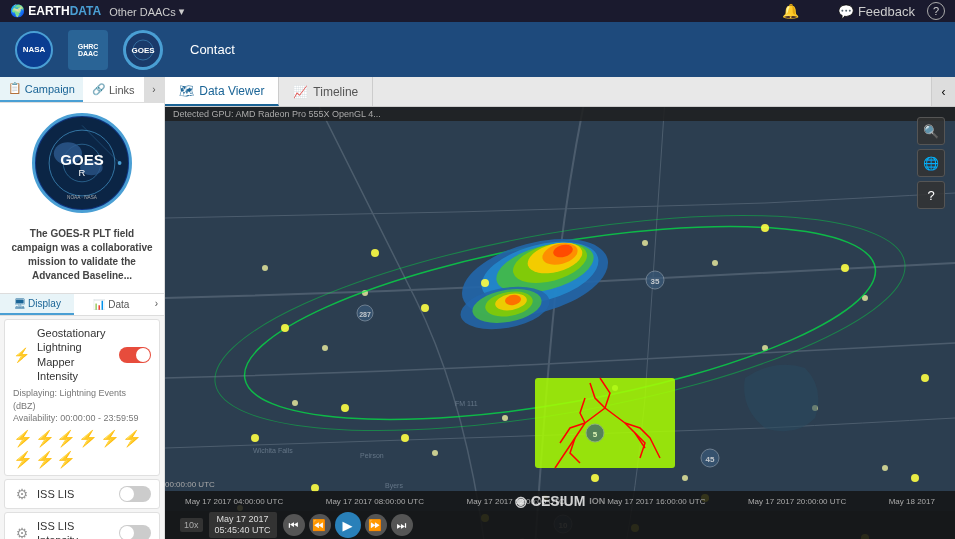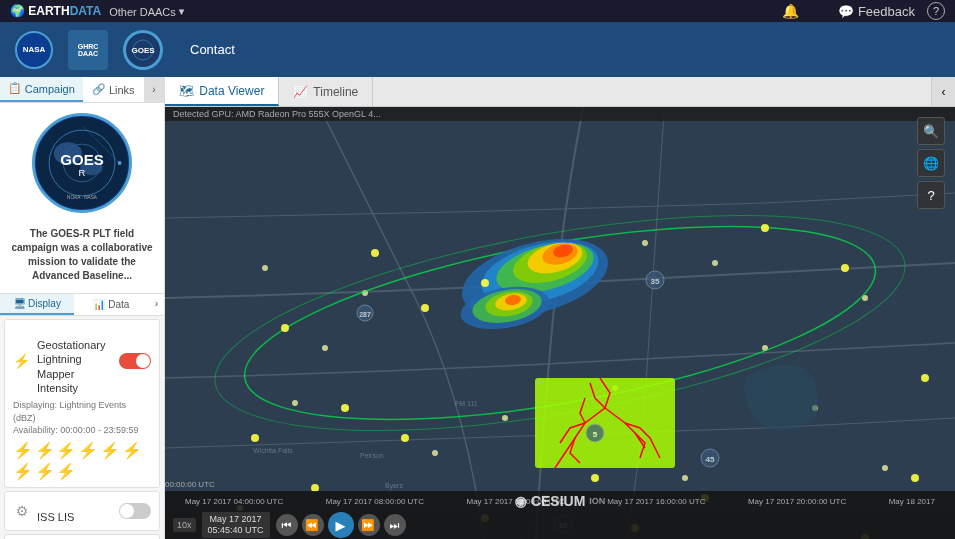--- a/index.html
+++ b/index.html
@@ -167,21 +167,21 @@
       padding: 6px 8px;
       border-radius: 3px;
       border: 1px solid #e0e0e0;
     }
     .layer-header {
       display: flex;
       align-items: center;
       gap: 6px;
     }
     .layer-icon { font-size: 14px; width: 18px; text-align: center; flex-shrink: 0; }
-    .layer-name { font-size: 11px; color: #333; flex: 1; font-weight: 500; line-height: 1.3; margin-top: 12px; }
+    .layer-name { font-size: 11px; color: #333; flex: 1; font-weight: 500; line-height: 1.3; }
     .toggle-switch {
       width: 32px; height: 16px;
       border-radius: 8px;
       position: relative;
       cursor: pointer;
       flex-shrink: 0;
     }
     .toggle-switch.on { background: #e74c3c; }
     .toggle-switch.off { background: #ccc; }
     .toggle-knob {
@@ -304,21 +304,21 @@
     }
 
     
     .playback-bar {
       position: absolute;
       bottom: 0; left: 0; right: 0;
       height: 28px;
       background: rgba(20,20,20,0.9);
       display: flex;
       align-items: center;
-      padding: 0 8px;
+      padding: 0 15px;
       gap: 6px;
       z-index: 10;
     }
     .speed-badge {
       background: #333;
       color: #aaa;
       font-size: 9px;
       padding: 2px 4px;
       border-radius: 2px;
       line-height: 1.2;

